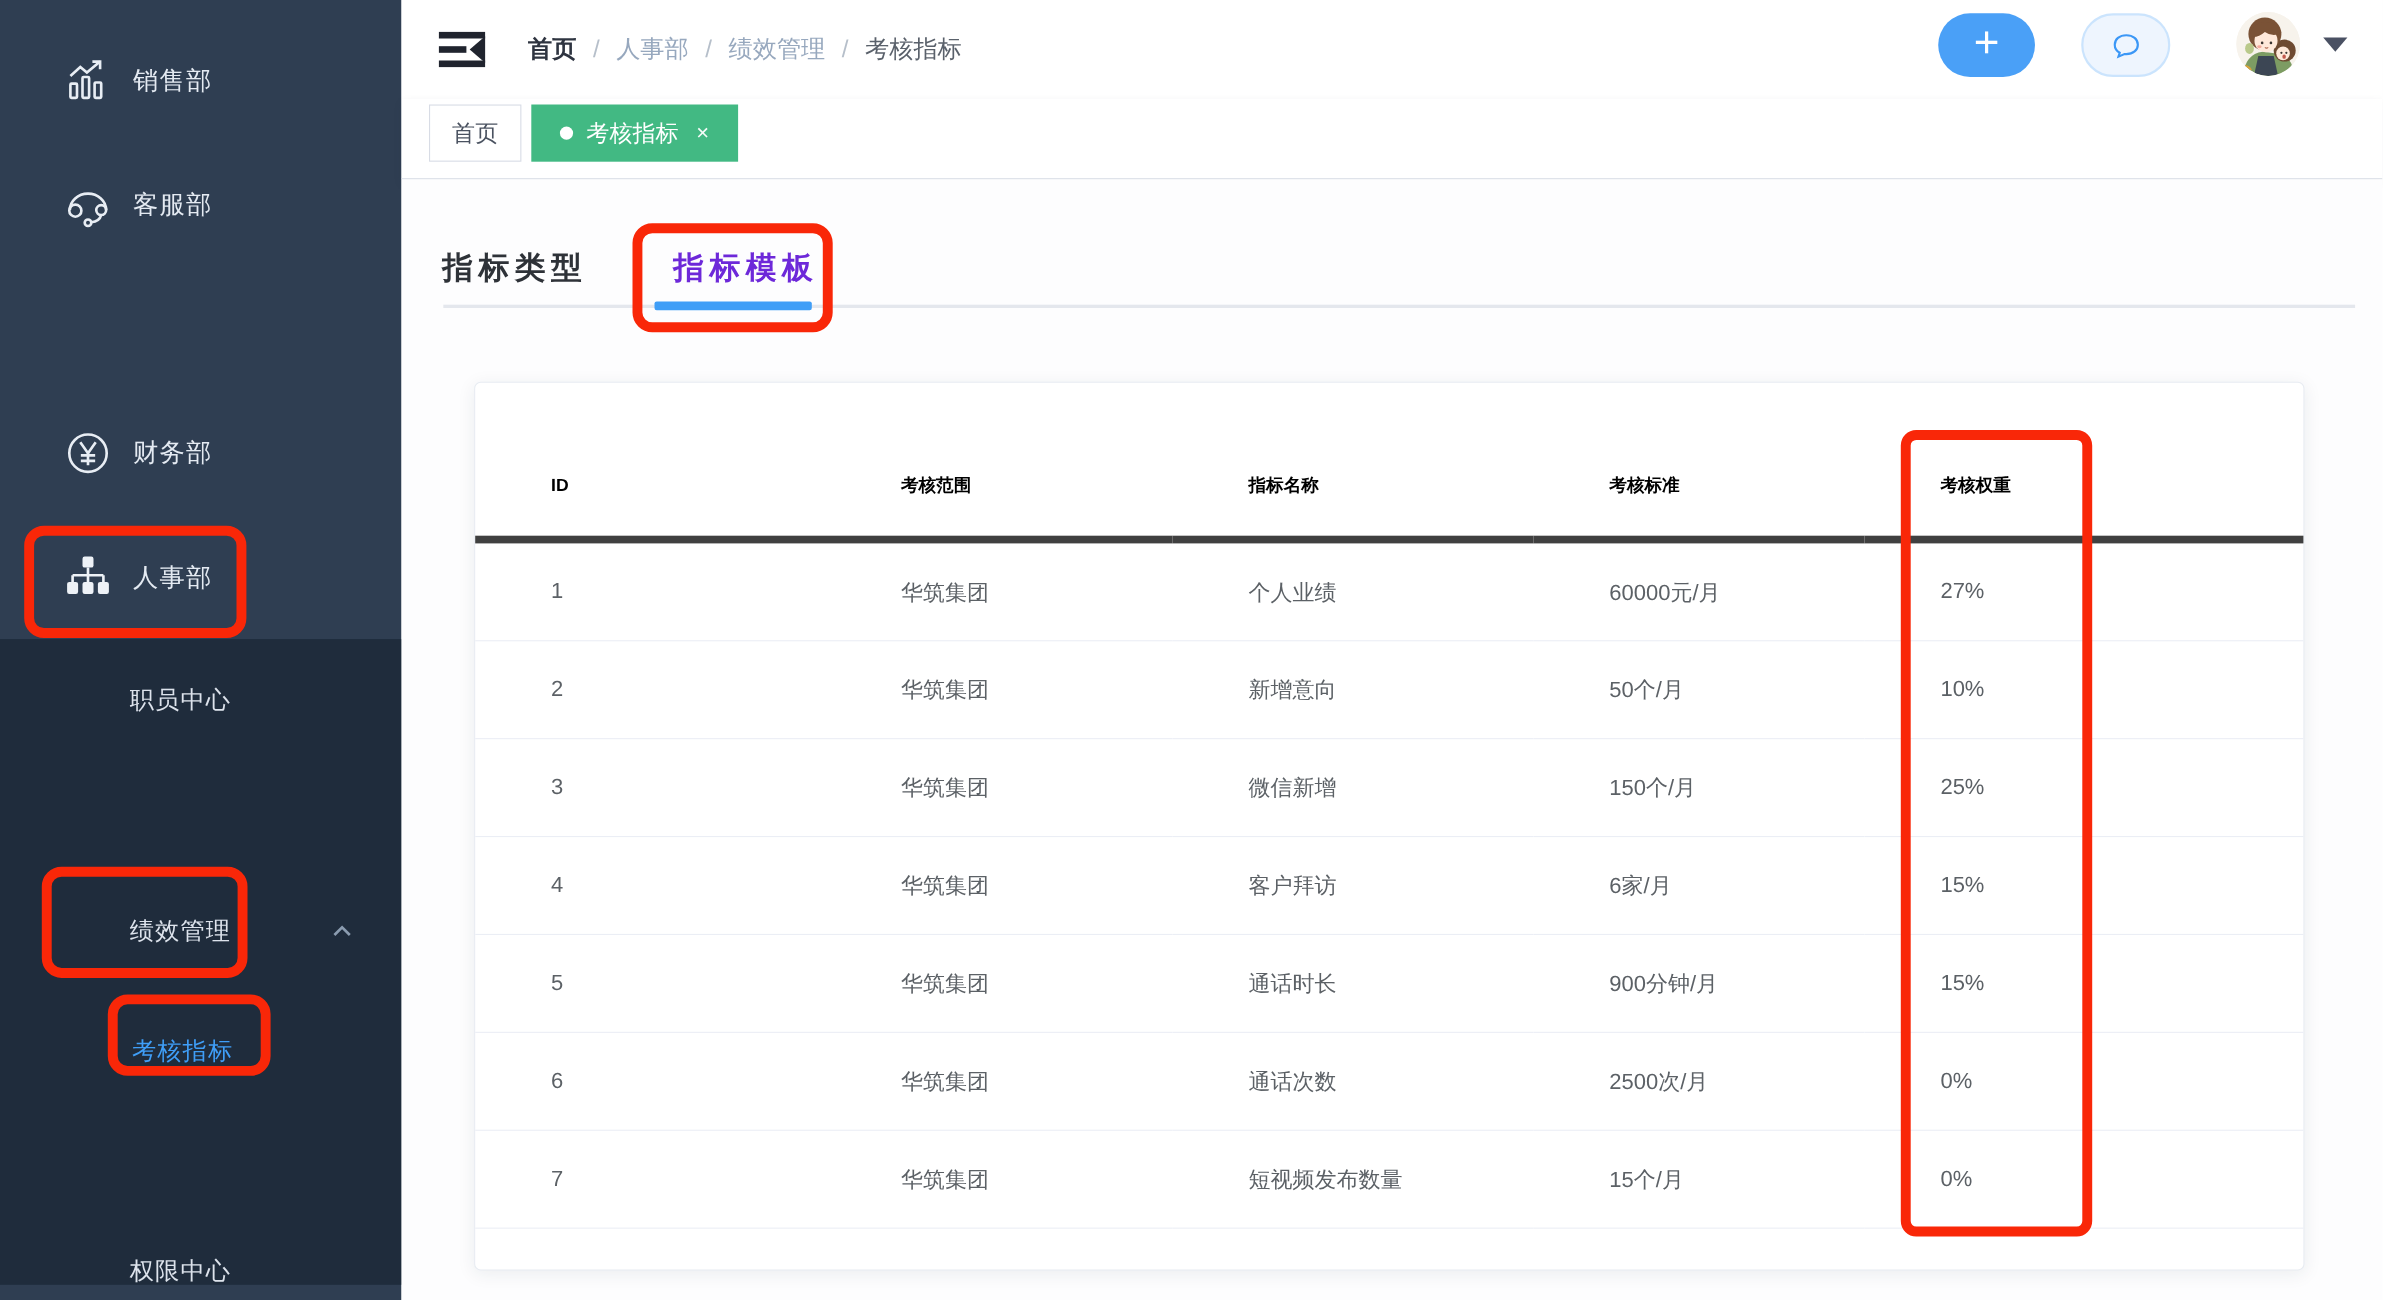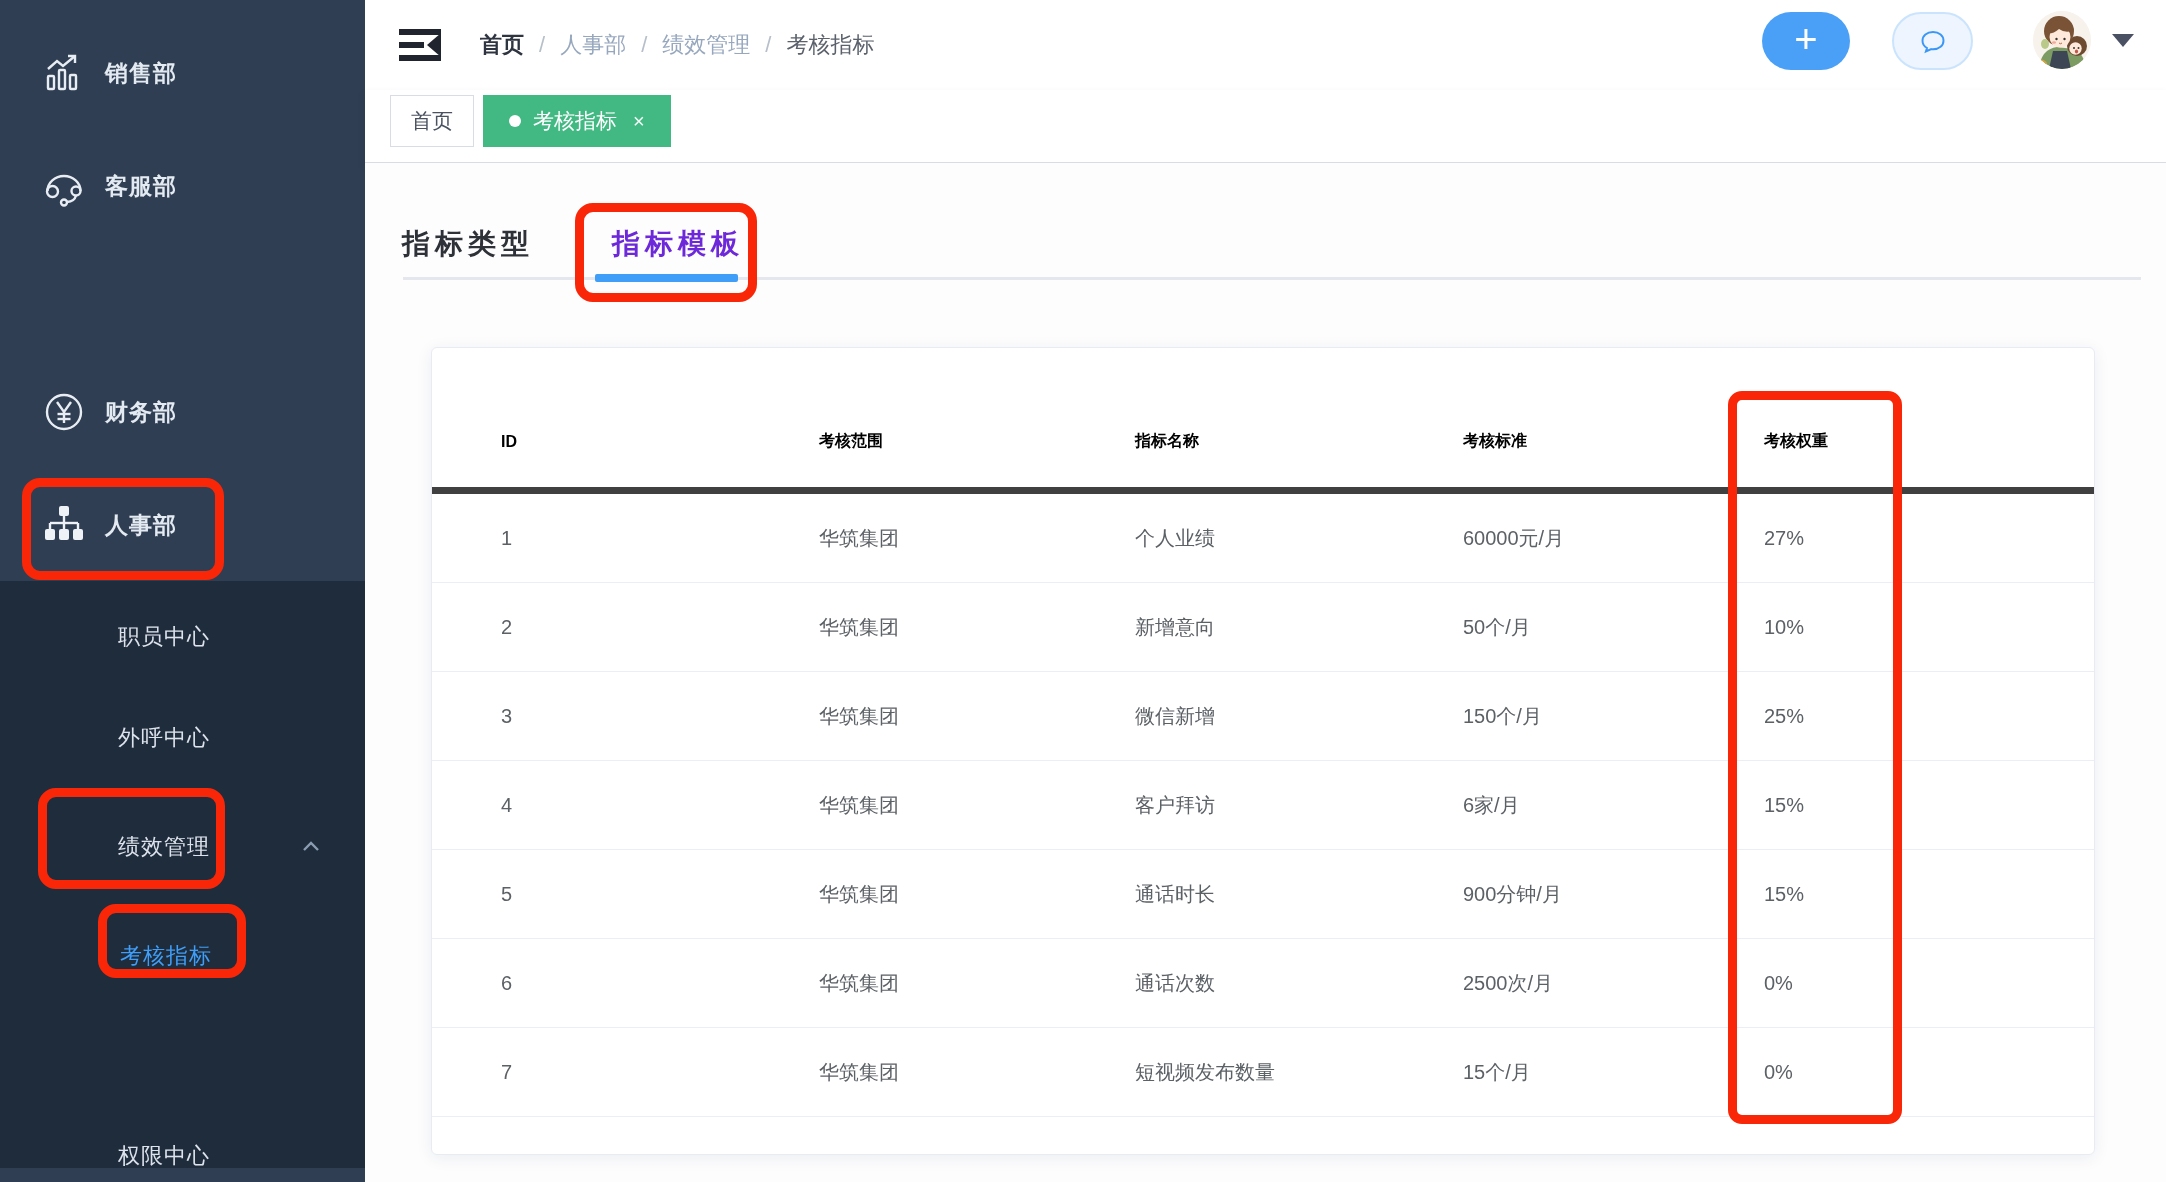--- a/index.html
+++ b/index.html
@@ -1,21 +1,21 @@
 <!DOCTYPE html>
 <html><head>
 <meta charset="utf-8">
 <style>
   html,body{margin:0;padding:0;background:#fff;}
   .stage{position:relative;width:2166px;height:1182px;overflow:hidden;
          font-family:"Liberation Sans","DejaVu Sans",sans-serif;background:#fbfcfd;}
 
   
   .sidebar{position:absolute;left:0;top:0;width:365px;height:1182px;background:#2f3e52;}
-  .mi1{position:absolute;left:0;width:433px;height:113px;cursor:pointer;font-weight:bold;}
+  .mi1{position:absolute;left:16px;width:433px;height:113px;cursor:pointer;}
   .mi1 .ic{position:absolute;left:42px;top:50%;transform:translateY(-50%);width:44px;height:44px;}
   .mi1 .lb{position:absolute;left:105px;top:50%;transform:translateY(-50%);
            color:#e4eaf2;font-size:23px;letter-spacing:1px;}
   .chev{position:absolute;right:42px;top:50%;transform:translateY(-50%);width:24px;height:24px;}
   .submenu{position:absolute;left:0;top:581px;width:365px;height:587px;background:#1f2c3c;}
   .mi2{position:absolute;left:0;width:365px;height:100px;cursor:pointer;}
   .mi2 .lb{position:absolute;top:50%;transform:translateY(-50%);
            color:#dde3ec;font-size:22px;letter-spacing:1px;}
   .ind2 .lb{left:80px;margin-left:38px;} .ind3 .lb{left:120px;}
   .mi2.active .lb{color:#3f9ef7;}
@@ -160,23 +160,20 @@
       <span class="chev">
         <svg width="24" height="24" viewBox="0 0 24 24" fill="none" stroke="#8b9cb0" stroke-width="2.4">
             <polyline points="5,15 12,8 19,15"></polyline>
           </svg>
         </span>
     </div>
 
     <div class="submenu">
       <div class="mi2 ind2" style="top:6px">
         <span class="lb">职员中心</span>
-        </div>
-      <div class="mi2 ind2" style="top:107px">
-        <span class="lb">外呼中心</span>
         </div>
       <div class="mi2 ind2" style="top:216px">
         <span class="lb">绩效管理</span>
         <span class="chev">
           <svg width="24" height="24" viewBox="0 0 24 24" fill="none" stroke="#8b9cb0" stroke-width="2.4">
               <polyline points="5,15 12,8 19,15"></polyline>
             </svg>
           </span>
         </div>
       <div class="mi2 ind3 active" style="top:325px">

